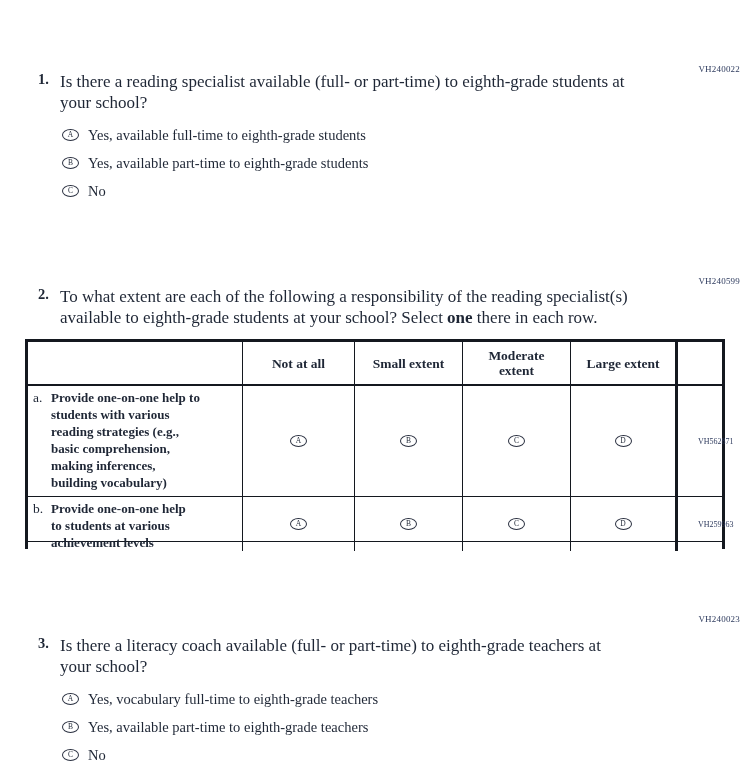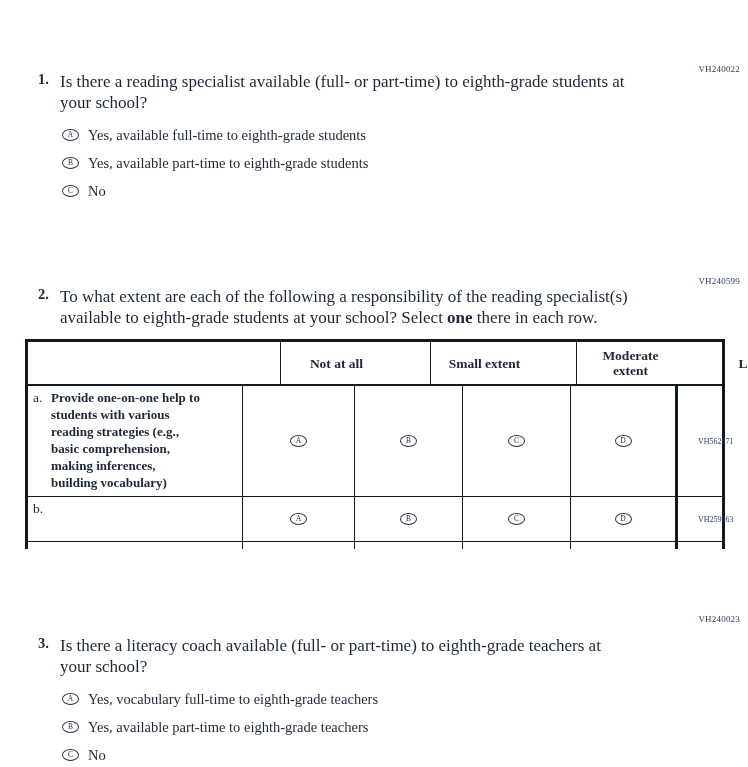--- a/index.html
+++ b/index.html
@@ -51,21 +51,21 @@
   }
   .trow { display: grid; grid-template-columns: 214px 112px 108px 108px 105px 1fr; }
   .td, .th {
     border-left: 1.5px solid #14181f;
     display: flex;
     align-items: center;
     justify-content: center;
   }
   .td:first-child, .th:first-child { border-left: none; }
   .td.code-col, .th.code-col { border-left: 3px solid #14181f; }
-  .thead { height: 44px; border-bottom: 2.5px solid #14181f; gap: 38px; }
+  .thead { height: 44px; border-bottom: 2.5px solid #14181f; }
   .th {
     font-weight: bold;
     font-size: 13.5px;
     line-height: 15px;
     text-align: center;
     white-space: pre-line;
   }
   .row-a { height: 111px; border-bottom: 1.5px solid #14181f; }
   .row-b { height: 45px; border-bottom: 1.5px solid #14181f; }
   .tstub { height: 7px; }
@@ -151,20 +151,23 @@
     <div class="td">
       <span class="bubble">D</span>
     </div>
     <div class="td code-col code-cell-text">VH562871</div>
   </div>
 
   <div class="trow row-b">
     <div class="td label-cell">
       <div class="item-row">
         <span class="item-letter">b.</span>
+        <span class="item-label">Provide one-on-one help
+to students at various
+achievement levels</span>
       </div>
     </div>
     <div class="td">
       <span class="bubble">A</span>
     </div>
     <div class="td">
       <span class="bubble">B</span>
     </div>
     <div class="td">
       <span class="bubble">C</span>

